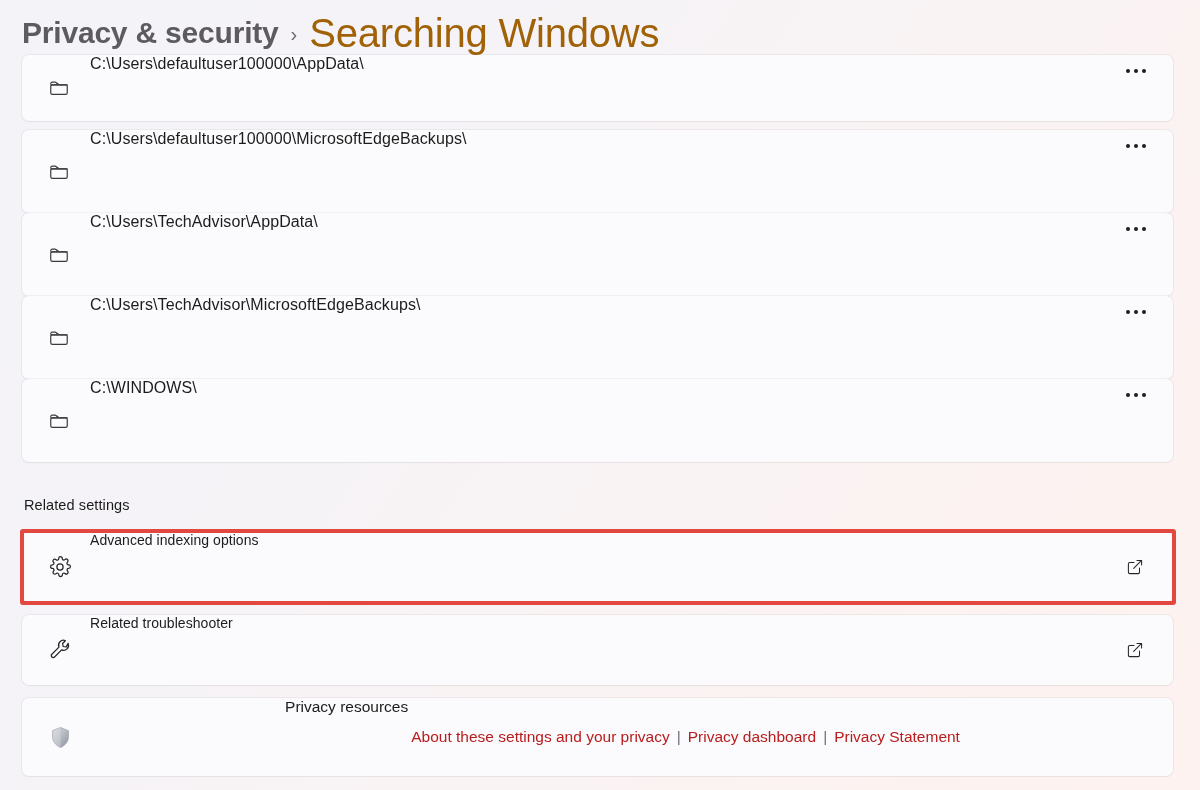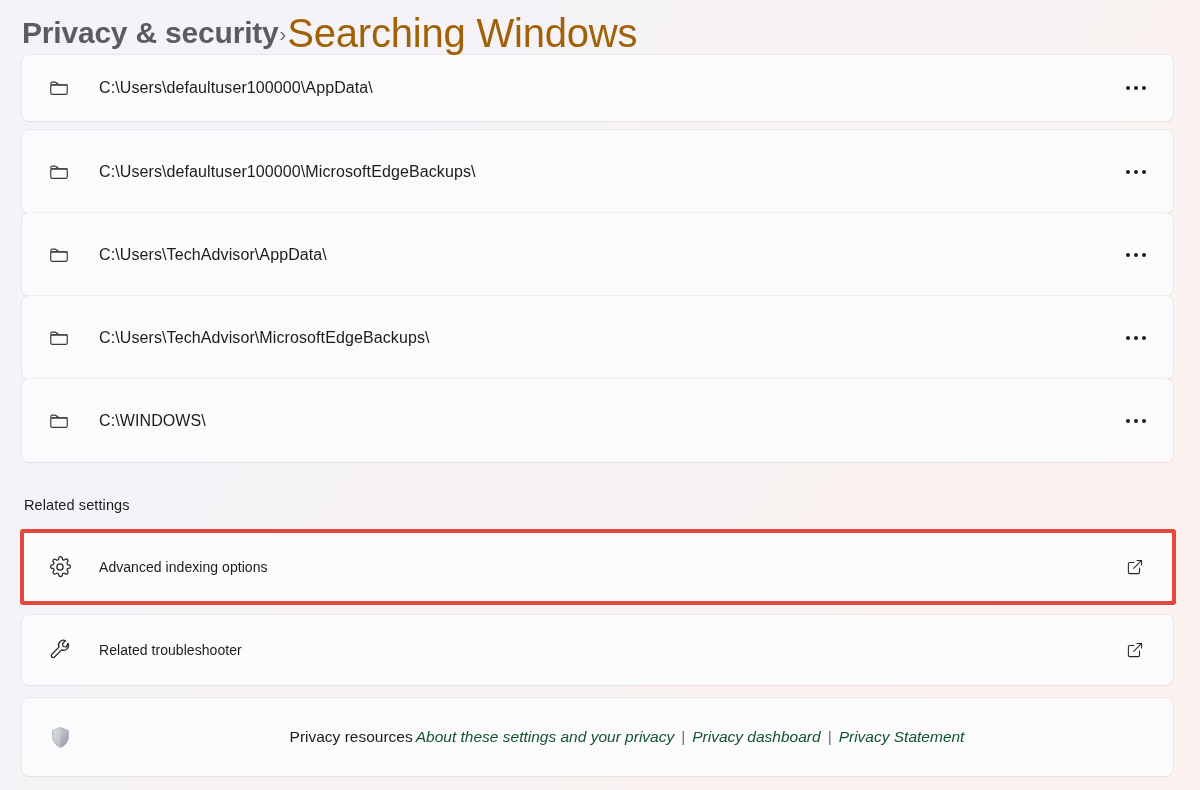--- a/index.html
+++ b/index.html
@@ -24,21 +24,21 @@
   }
 
   
   .breadcrumb {
     position: absolute;
     left: 22px;
     top: 8px;
     height: 50px;
     display: flex;
     align-items: center;
-    gap: 1px;
+    gap: 12px;
     white-space: nowrap;
   }
   .crumb-parent {
     font-size: 30px;
     font-weight: 600;
     color: #5d5a60;
     letter-spacing: -0.2px;
   }
   .crumb-sep {
     font-size: 20px;
@@ -69,25 +69,23 @@
     left: 22px;
     width: 1151px;
     background: #fbfbfd;
     border-radius: 7px;
     box-shadow: 0 0 0 1px rgba(0,0,0,0.045), 0 1px 2px rgba(0,0,0,0.035);
     box-sizing: border-box;
   }
 
   .row {
     display: flex;
-    align-items: center;
     height: 100%;
     padding: 0 18px 0 26px;
     box-sizing: border-box;
-    gap: 9px;
   }
 
   .icon-slot {
     width: 42px;
     min-width: 42px;
     display: flex;
     align-items: center;
     justify-content: flex-start;
   }
 
@@ -164,24 +162,23 @@
   }
   .pr-links {
     font-size: 15.5px;
     color: #2d4a73;
     display: flex;
     align-items: center;
     gap: 0;
     white-space: nowrap;
   }
   .pr-links a {
-    color: #14532d;
+    color: #b91c1c;
     text-decoration: none;
     cursor: default;
-    font-style: italic;
   }
   .pr-sep {
     color: #6b6f78;
     padding: 0 7px;
   }
 
   svg { display: block; }
 </style>
 </head>
 <body>

